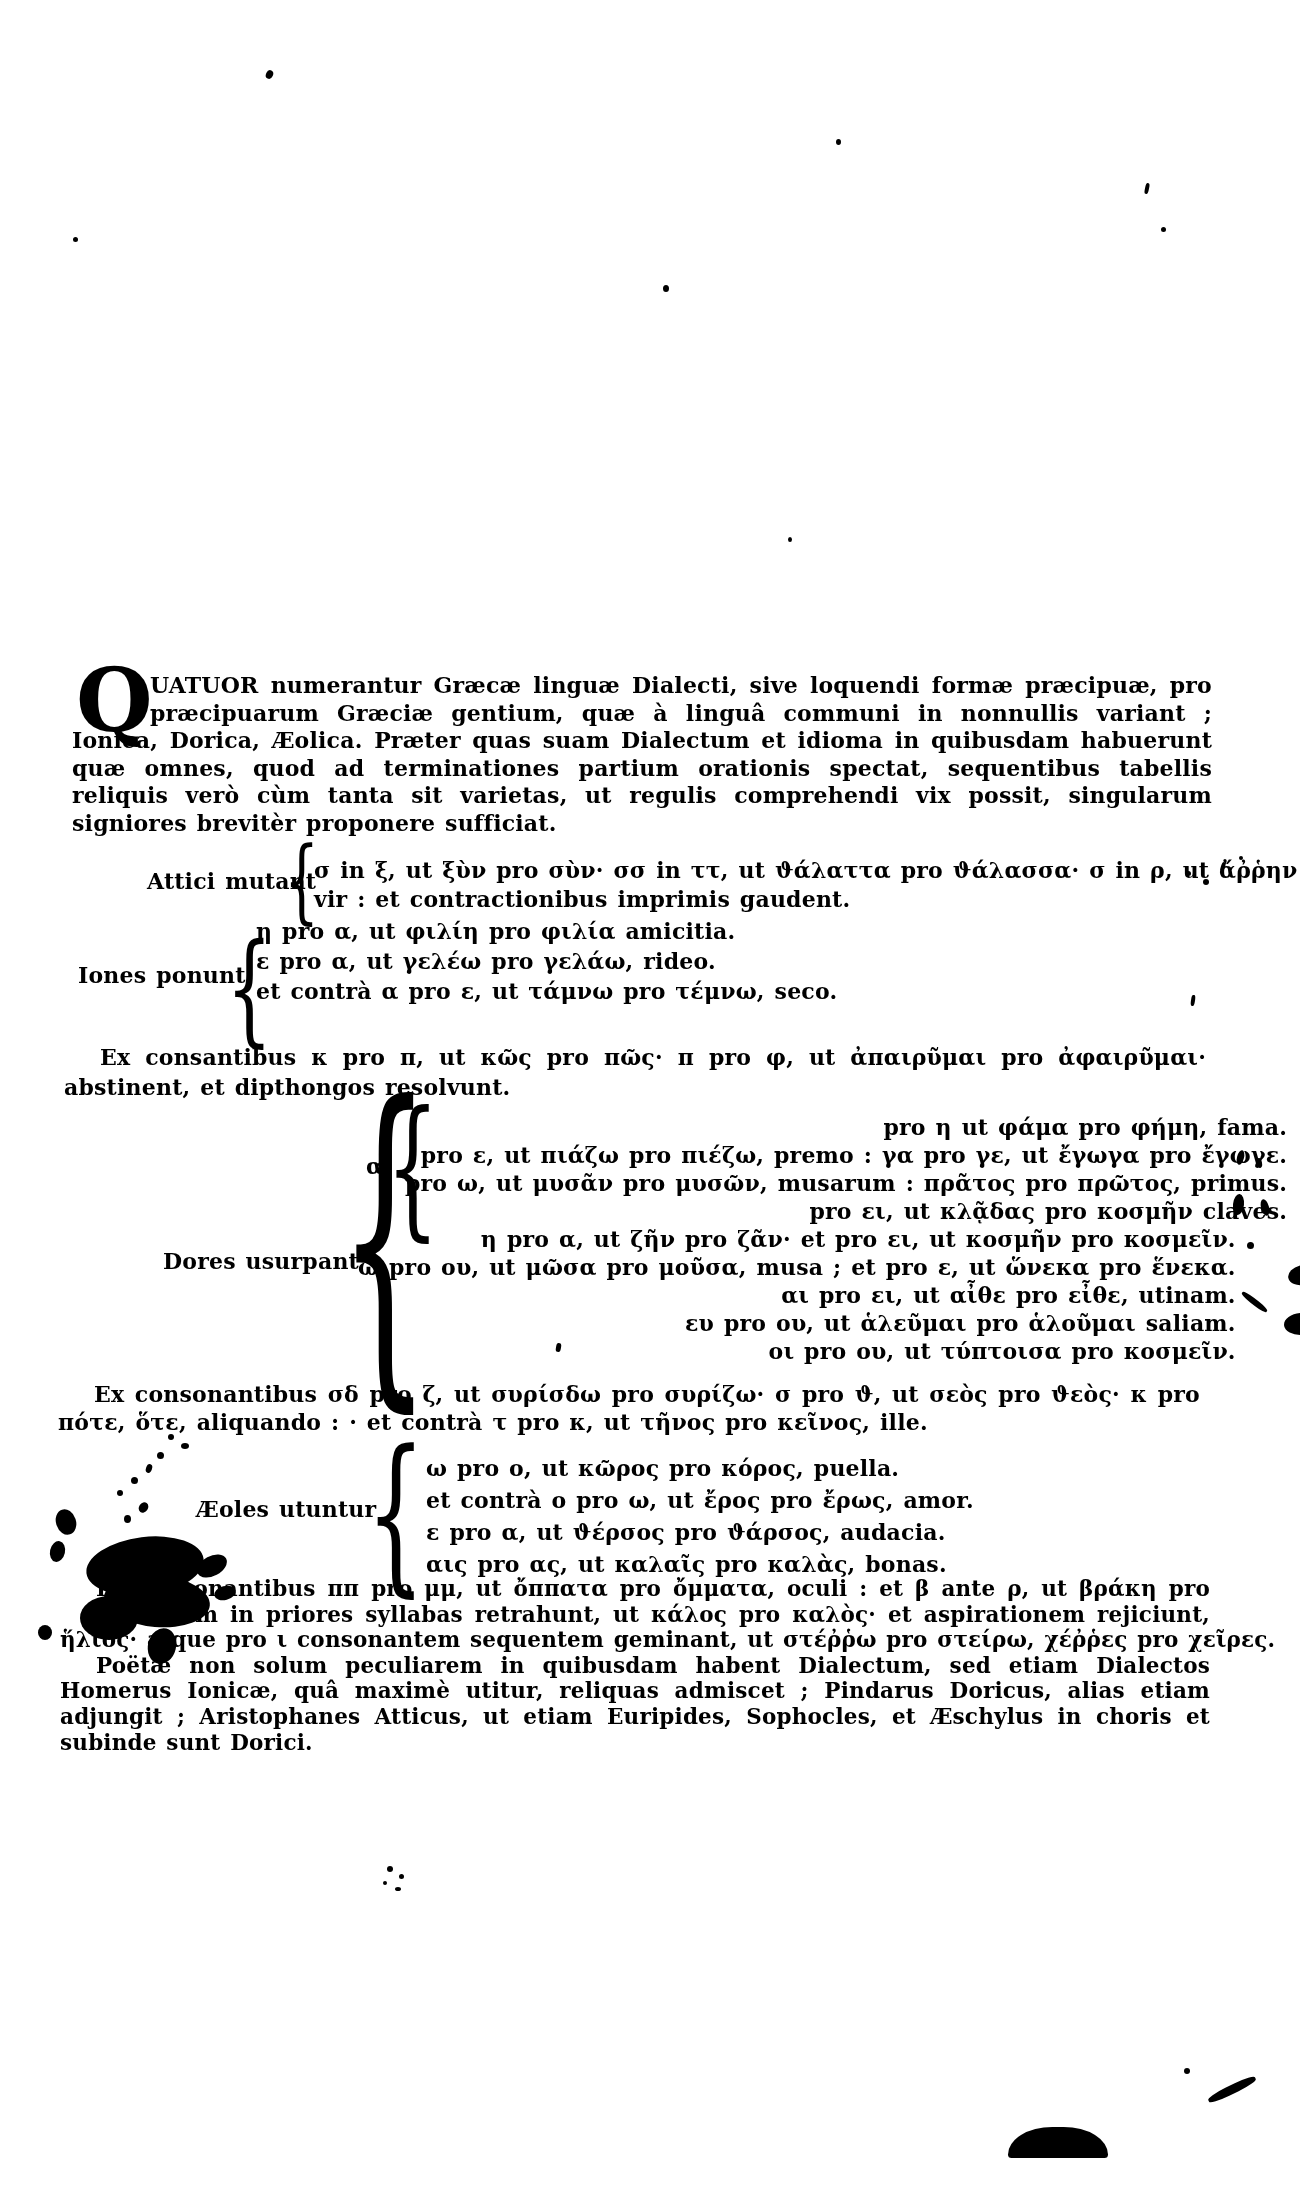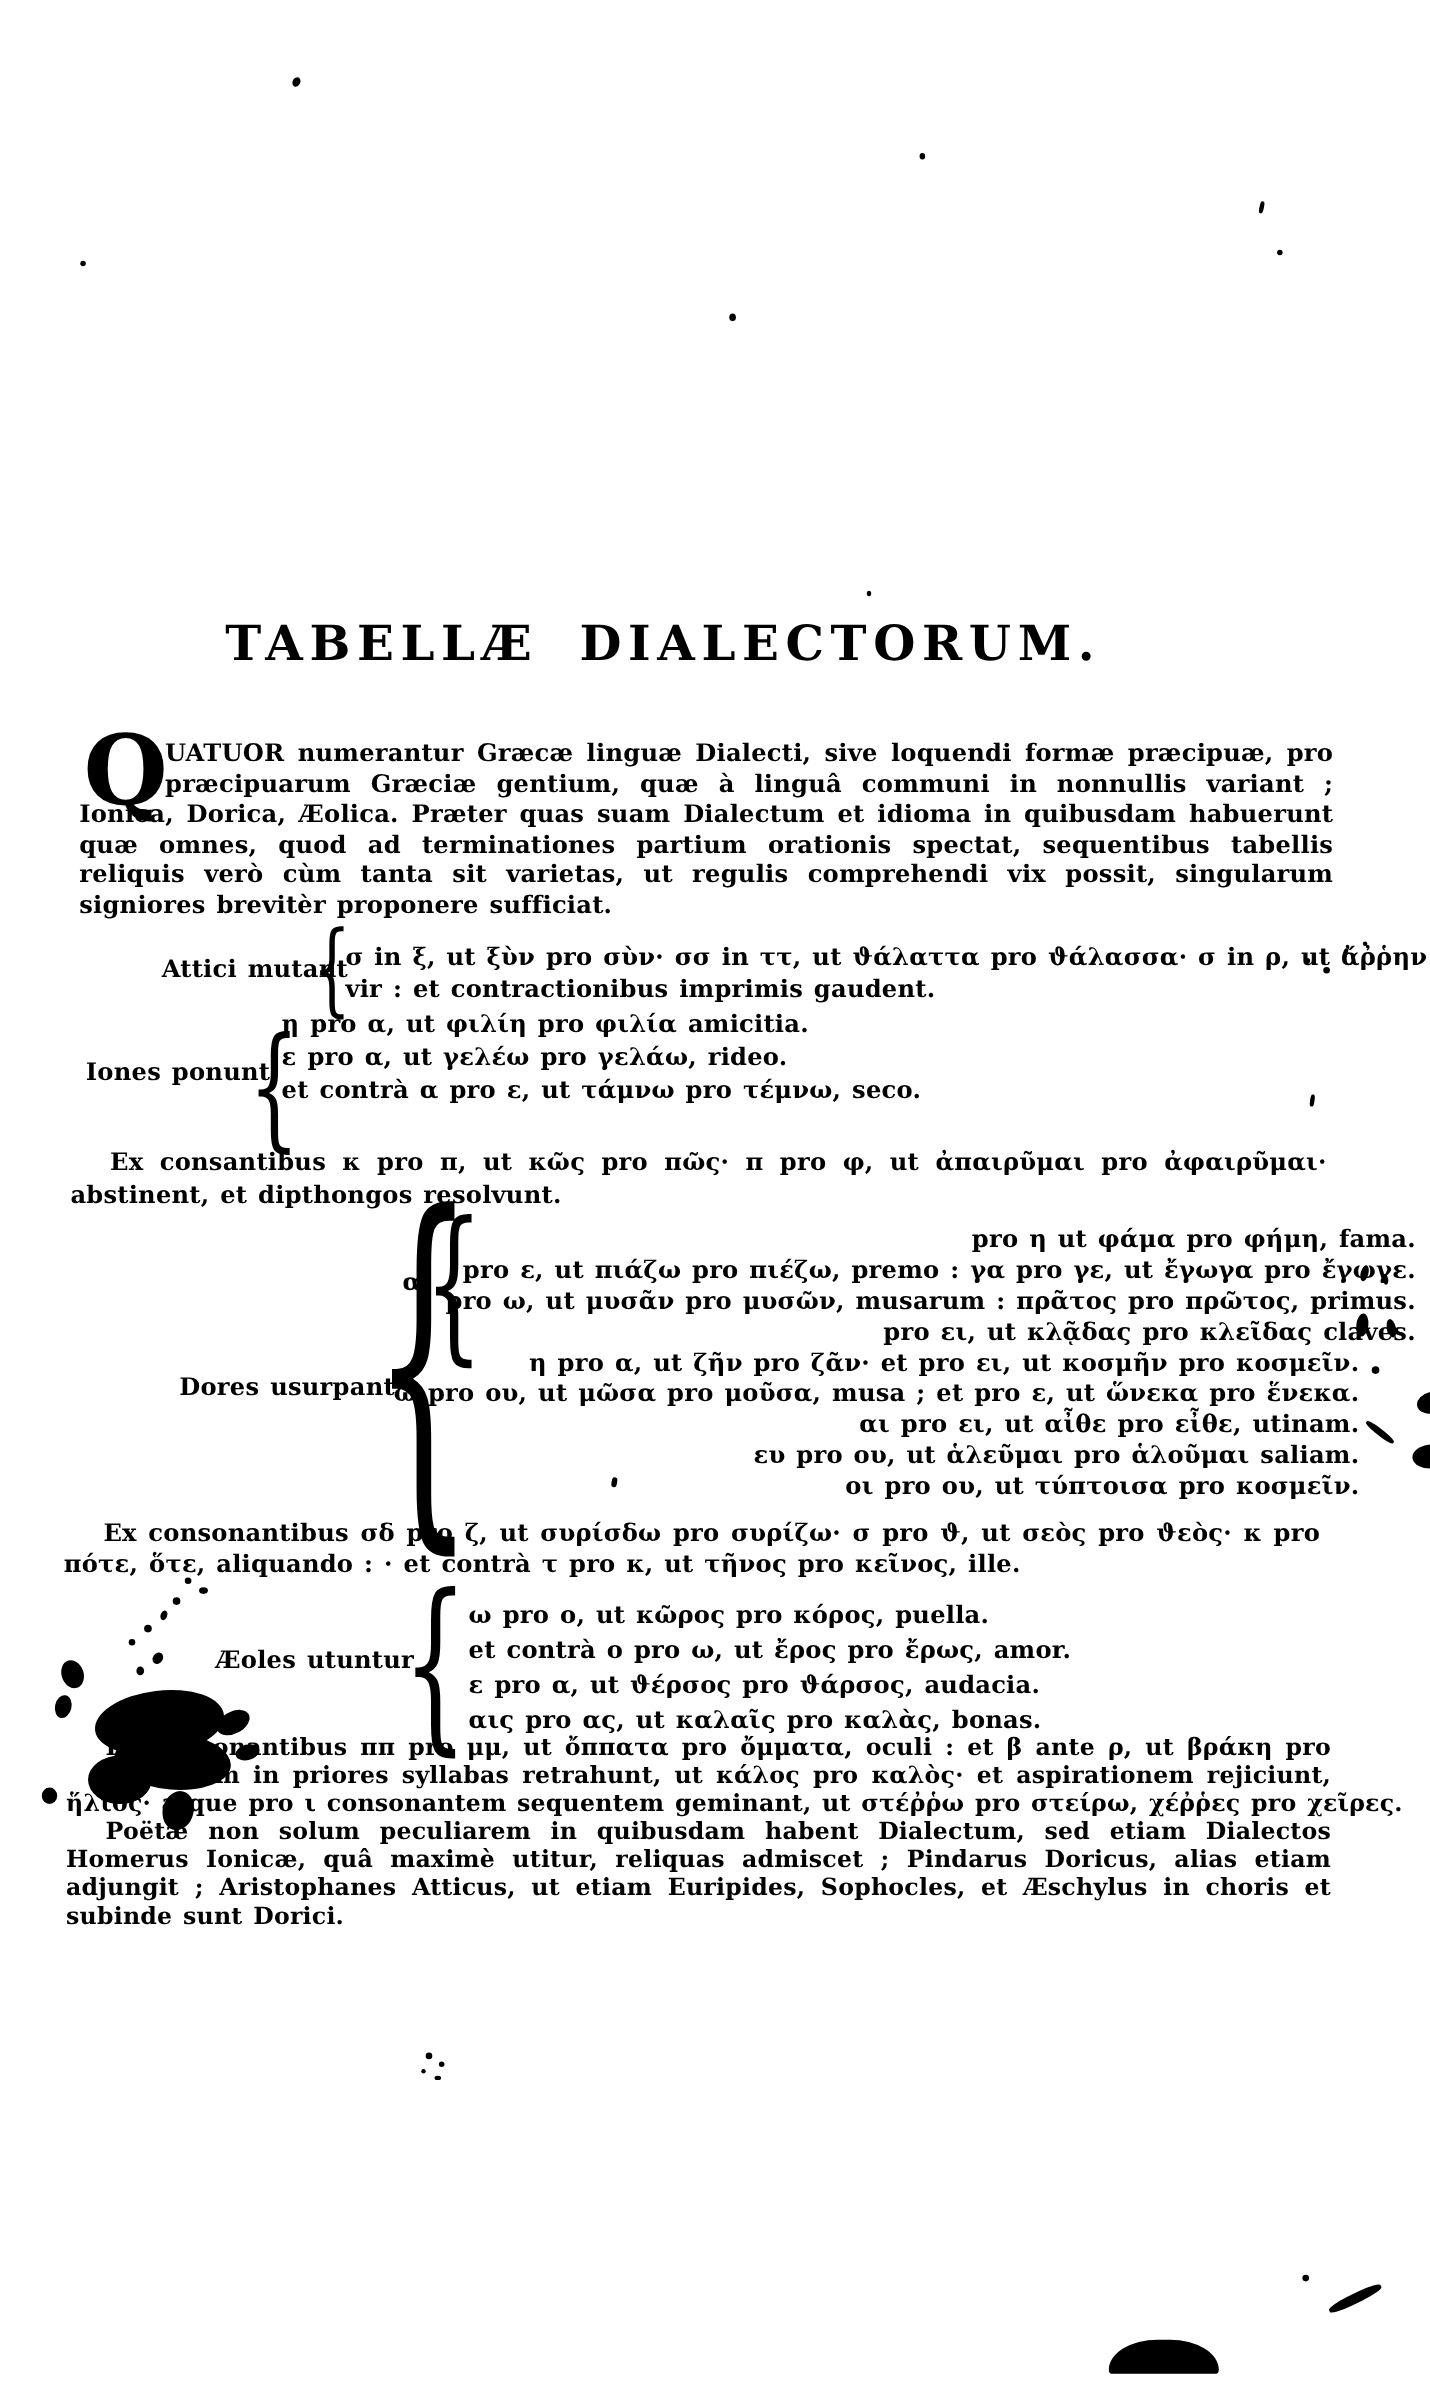--- a/index.html
+++ b/index.html
@@ -51,21 +51,20 @@
   
   #final{left:60px; top:1576px; width:1150px; font-size:21.5px;}
   #final .ln{line-height:25.6px; height:25.6px;}
   .blot{position:absolute; background:#000;}
 </style>
 </head>
 <body>
 
 <div id="page">
 
-  <h1 id="title">TABELLÆ DIALECTORUM.</h1>
 
   <div id="intro">
     <span class="dropcap">Q</span>
     <div class="ln j pad">UATUOR  numerantur Græcæ linguæ Dialecti, sive loquendi  formæ præcipuæ,  pro numero</div>
     <div class="ln j pad">præcipuarum Græciæ gentium, quæ à linguâ communi in nonnullis variant ;  nimirùm, Attica,</div>
     <div class="ln j">Ionica, Dorica, Æolica.   Præter quas suam Dialectum et idioma  in quibusdam  habuerunt Poëtæ,</div>
     <div class="ln j">quæ omnes, quod ad terminationes partium orationis spectat, sequentibus tabellis subjiciuntur.  In</div>
     <div class="ln j">reliquis verò cùm tanta sit varietas, ut regulis comprehendi vix  possit,  singularum proprietates in-</div>
     <div class="ln">signiores brevitèr proponere sufficiat.</div>
   </div>
@@ -91,21 +90,21 @@
   </div>
 
   <div class="lbl" style="left:163px; top:1248px;">Dores usurpant</div>
   <div class="brace" style="left:338px; top:1062px; font-size:350px; transform:scaleX(.42);">{</div>
   <div class="lbl" id="dores-alpha">α</div>
   <div class="brace" style="left:386px; top:1091px; font-size:152px; transform:scaleX(.55);">{</div>
   <div class="lines" id="dores-alpha-lines">
     <div class="ln">pro η ut φάμα pro φήμη, fama.</div>
     <div class="ln">pro ε, ut πιάζω pro πιέζω, premo :  γα pro γε, ut ἔγωγα pro ἔγωγε.</div>
     <div class="ln">pro ω, ut μυσᾶν pro μυσῶν, musarum :  πρᾶτος pro πρῶτος, primus.</div>
-    <div class="ln">pro ει, ut κλᾷδας pro κλεῖδας claves.</div>
+    <div class="ln">pro ει, ut κλᾷδας pro κοσμῆν claves.</div>
   </div>
   <div class="lines" id="dores-main-lines">
     <div class="ln">η pro α, ut ζῆν pro ζᾶν· et pro ει, ut κοσμῆν pro κοσμεῖν.</div>
     <div class="ln">ω pro ου, ut μῶσα pro μοῦσα, musa ;  et pro ε, ut ὥνεκα pro ἕνεκα.</div>
     <div class="ln">αι pro ει, ut αἶθε pro εἶθε, utinam.</div>
     <div class="ln">ευ pro ου, ut ἁλεῦμαι pro ἁλοῦμαι saliam.</div>
     <div class="ln">οι pro ου, ut τύπτοισα pro κοσμεῖν.</div>
   </div>
 
   <div class="lines" id="ex2">

